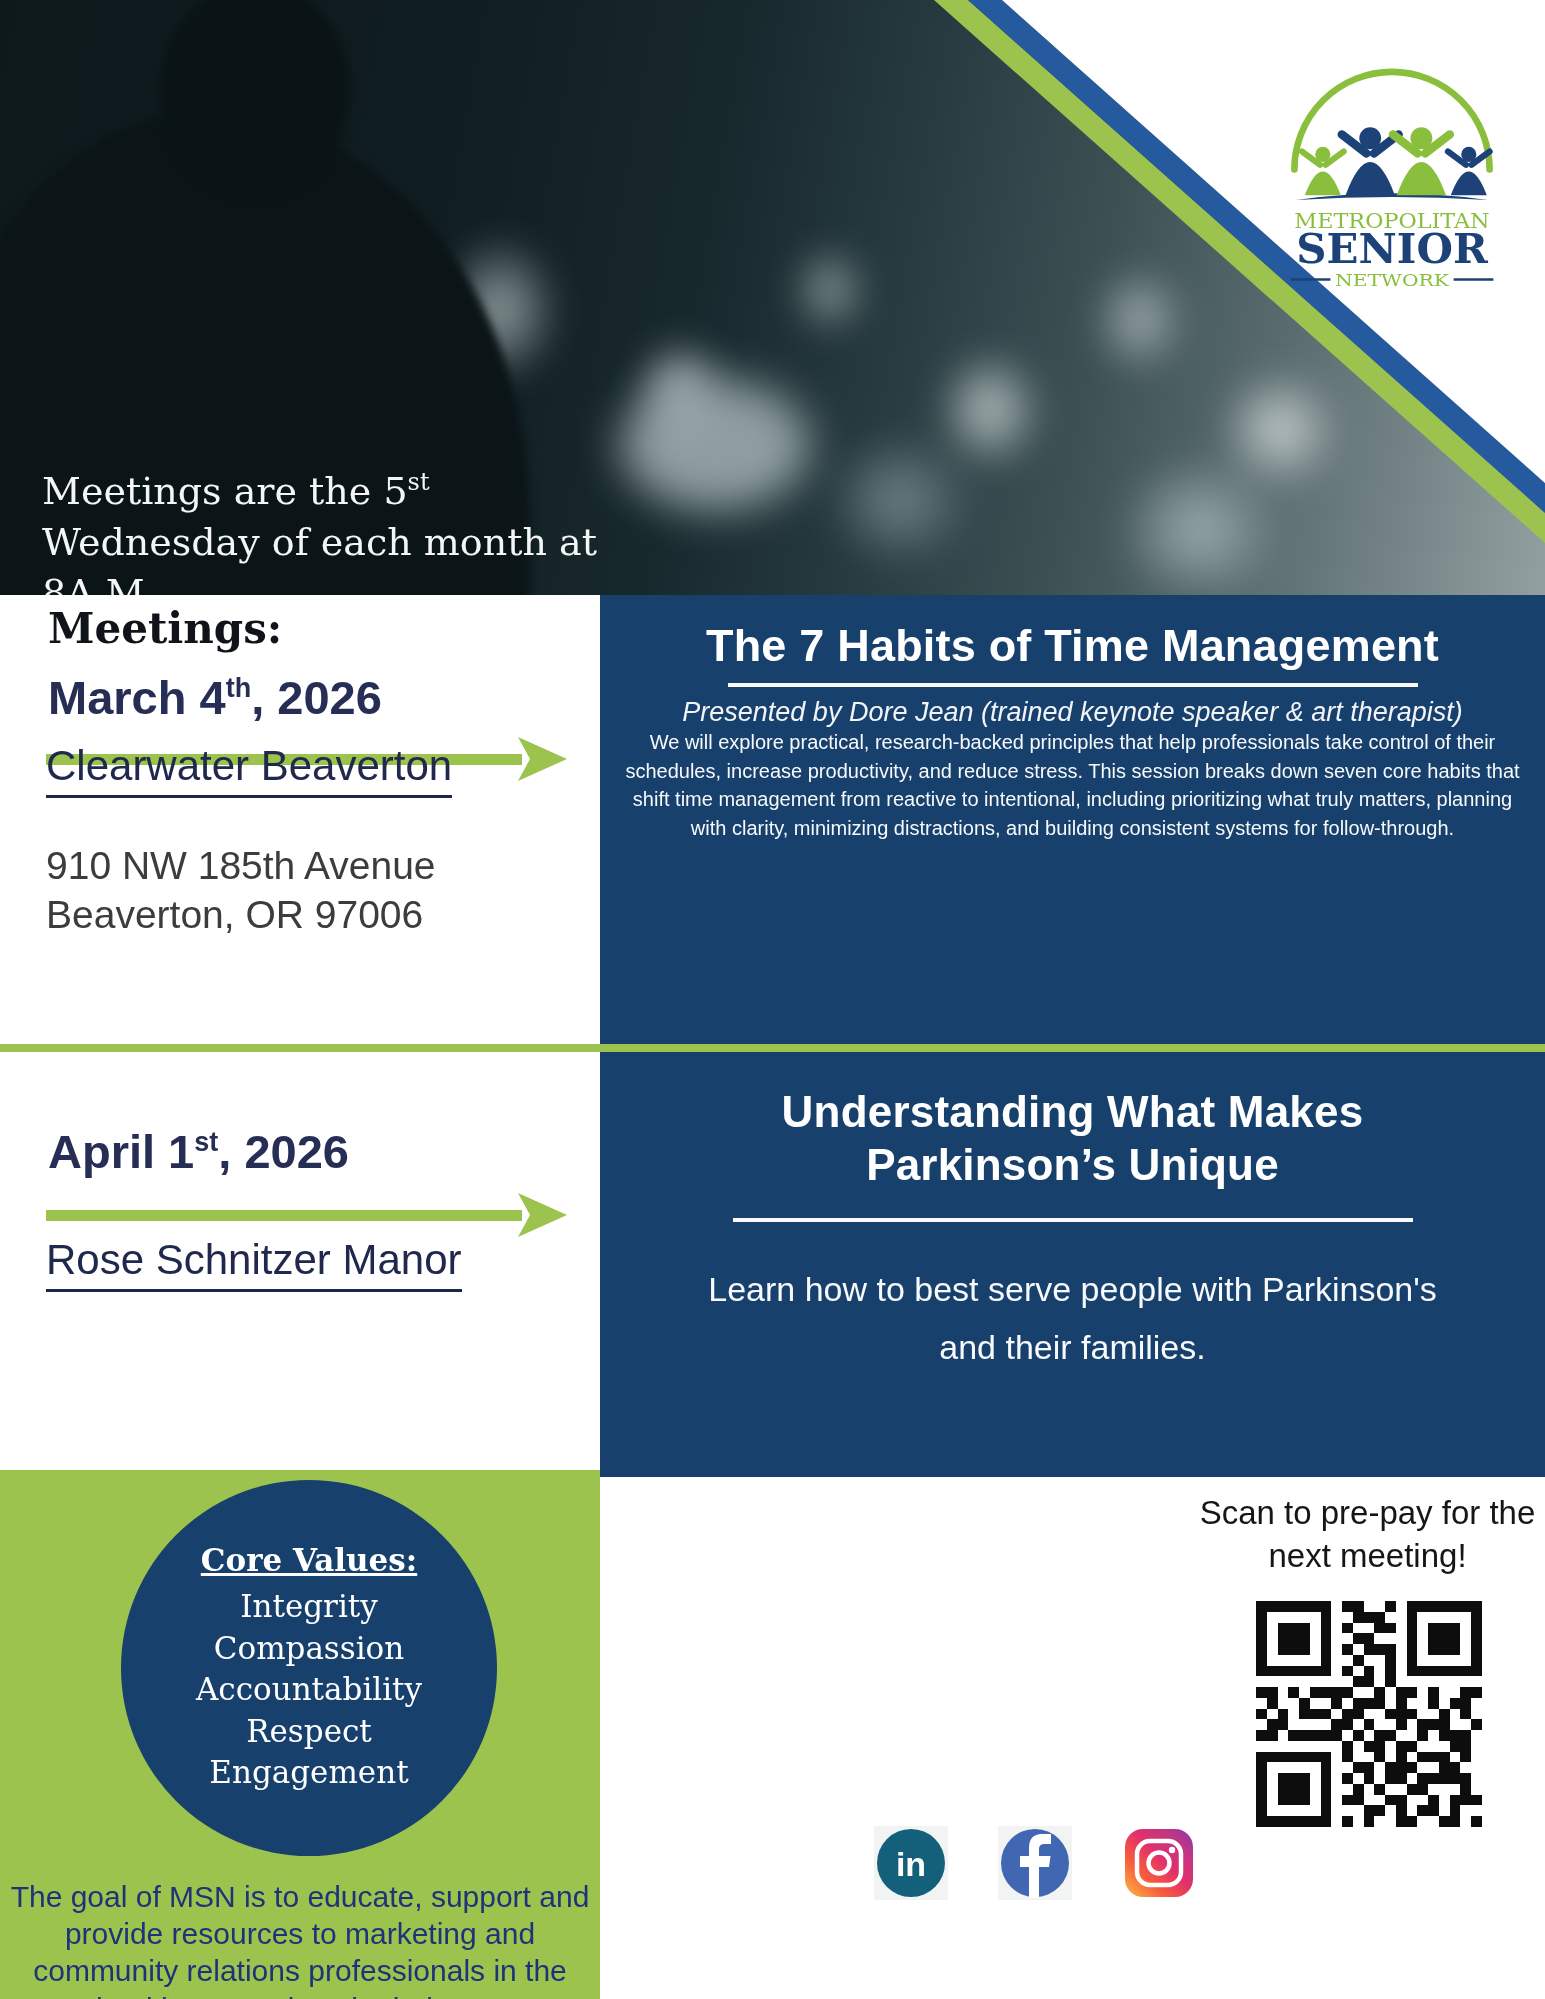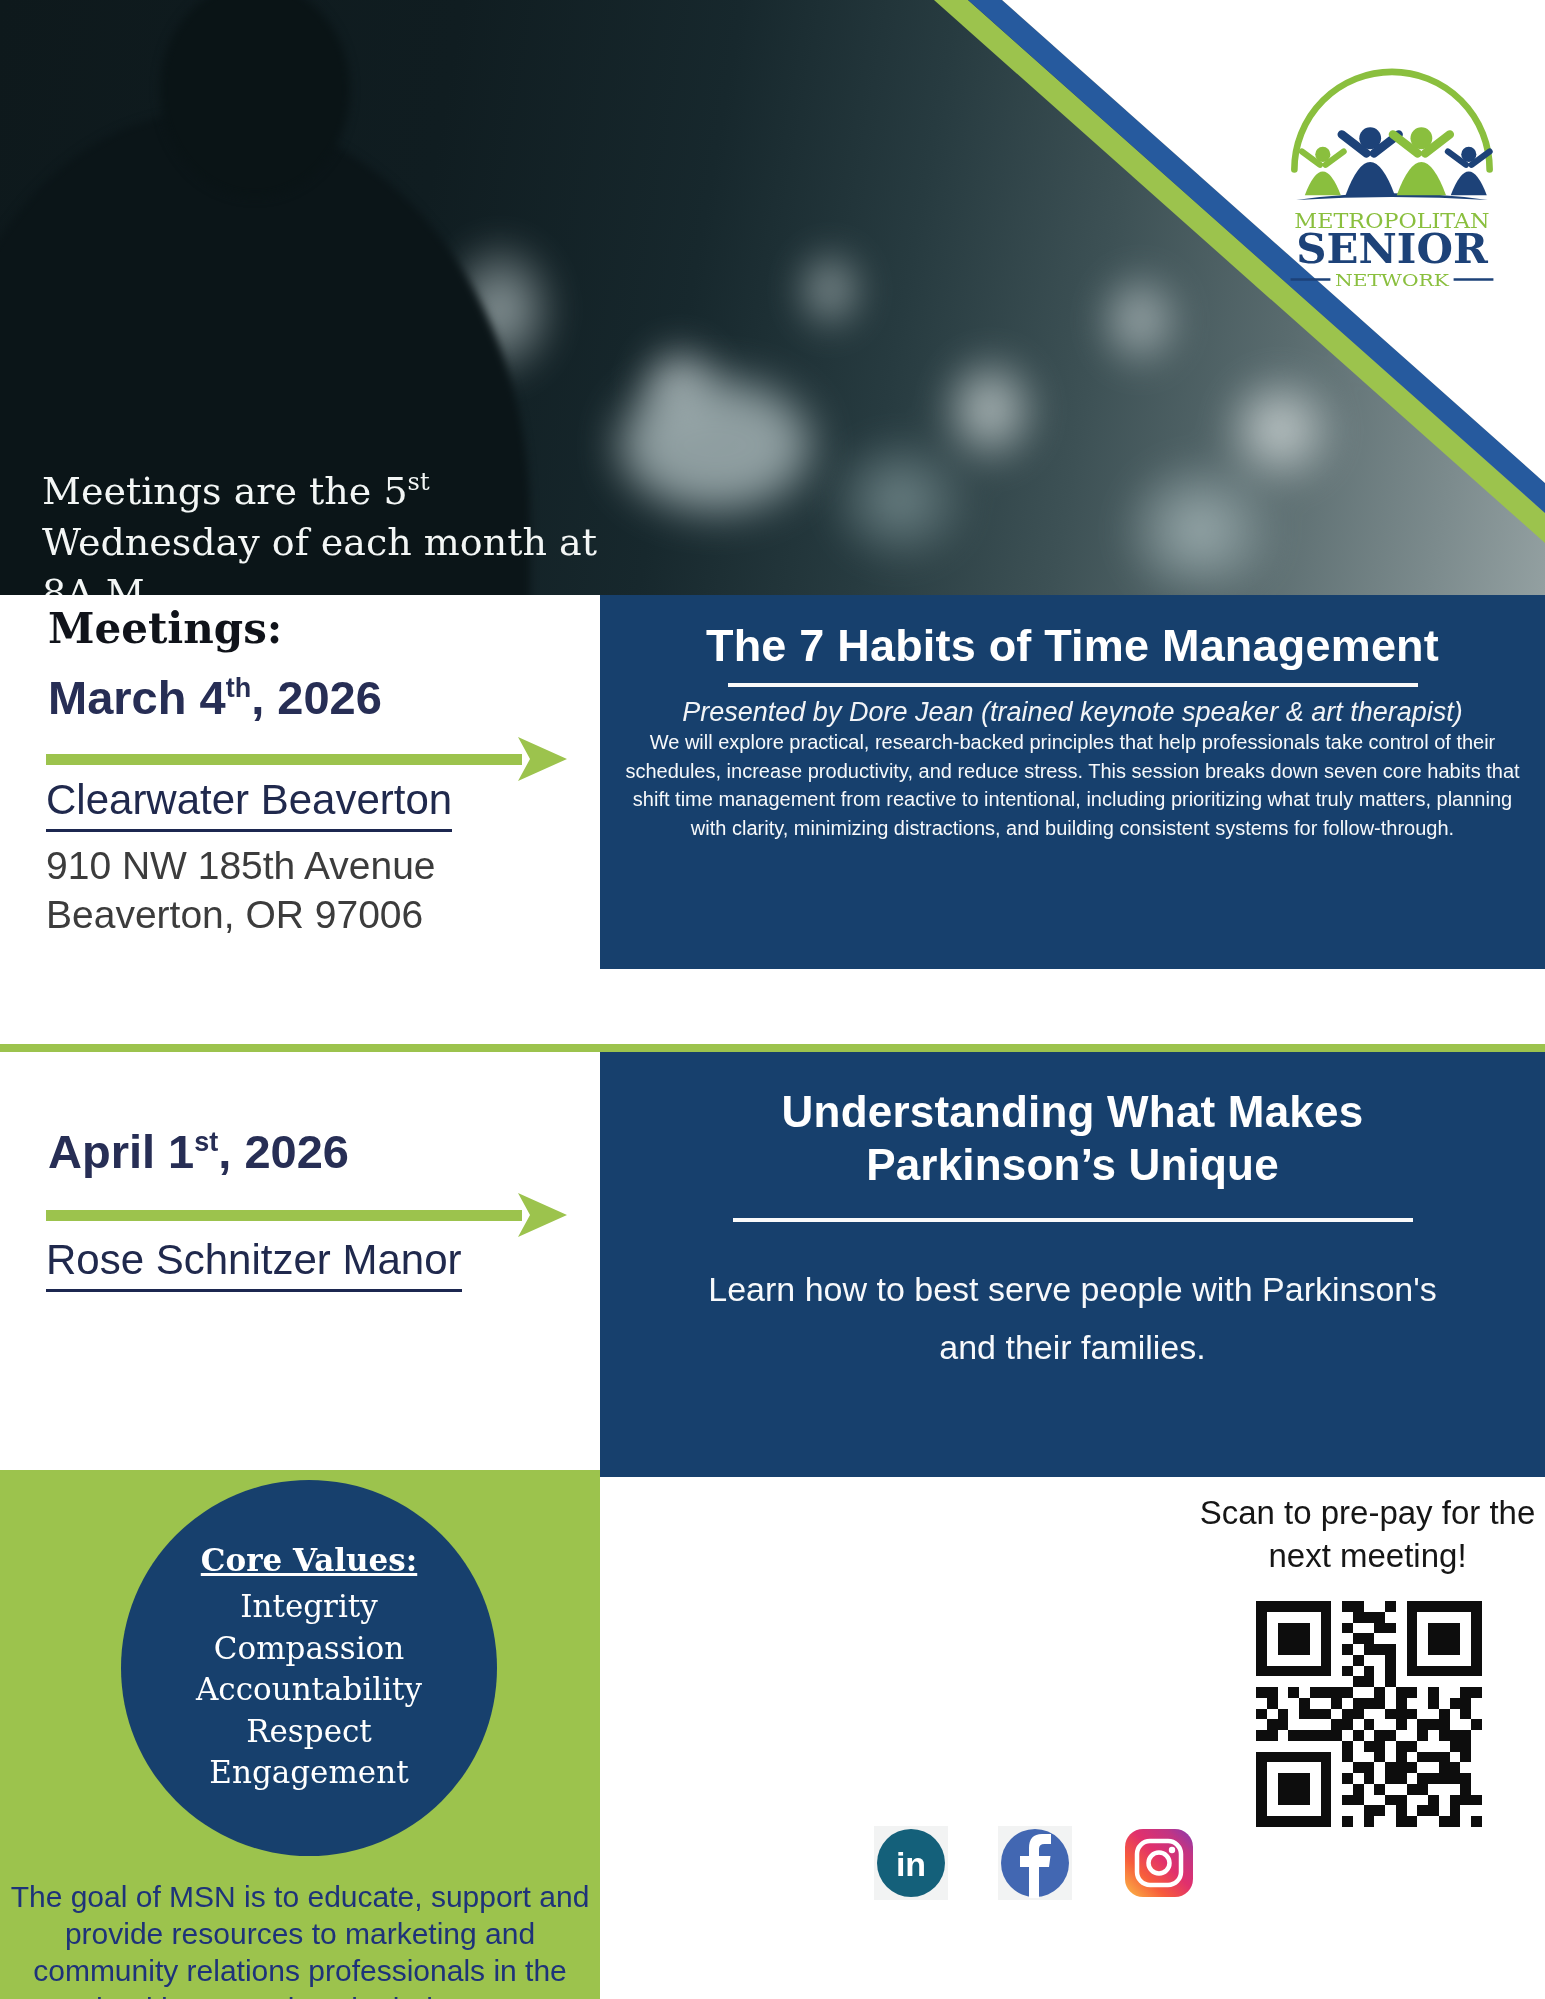--- a/index.html
+++ b/index.html
@@ -31,39 +31,39 @@
   .corner-svg{position:absolute;left:0;top:0;}
 
   .hero-note{position:absolute;left:42px;top:466px;width:560px;
     font-family:"DejaVu Serif",serif;font-size:38px;line-height:1.34;color:#f3f6f5;}
   .hero-note sup{font-size:24px;}
 
   .logo{position:absolute;left:1283px;top:48px;}
 
   
   .navy-box{position:absolute;background:#17406d;color:#ffffff;}
-  #session1{left:600px;top:595px;width:945px;height:374px;padding:24px 14px;box-sizing:border-box;text-align:center;}
+  #session1{left:600px;top:595px;width:945px;height:449px;padding:24px 14px;box-sizing:border-box;text-align:center;}
   #session2{left:600px;top:1052px;width:945px;height:425px;padding:34px 34px;box-sizing:border-box;text-align:center;}
   .session-title{font-weight:bold;font-size:45px;letter-spacing:.2px;line-height:1.2;margin:0 auto;}
   #session2 .session-title{max-width:720px;font-size:44px;}
   .title-rule{height:4px;background:#fafafa;border:none;margin:10px auto 10px auto;width:690px;}
   #session2 .title-rule{width:680px;margin-top:26px;}
   .presenter{font-style:italic;font-size:27px;color:#f2f4f7;}
   .session-body{font-size:20px;line-height:1.43;color:#f7f9fb;}
   #session2 .session-body{font-size:34px;line-height:1.72;margin-top:38px;max-width:760px;margin-left:auto;margin-right:auto;}
 
   .meetings-heading{position:absolute;left:48px;top:604px;font-family:"DejaVu Serif",serif;
     font-weight:bold;font-size:42px;color:#10131a;}
   .date{position:absolute;left:48px;font-weight:bold;font-size:47px;color:#272e55;}
   .date sup{font-size:27px;}
   #date1{top:670px;} #date2{top:1124px;}
   .arrow{position:absolute;left:46px;} #arrow1{top:736px;} #arrow2{top:1192px;}
   .venue{position:absolute;left:46px;font-size:42px;color:#20294d;
     border-bottom:3px solid #1c2750;padding-bottom:5px;}
-  #venue1{top:776px;} #venue2{top:1236px;}
+  #venue1{top:742px;} #venue2{top:1236px;}
   .address{position:absolute;left:46px;font-size:39px;line-height:1.25;color:#3c3c3c;}
   #addr1{top:842px;} #addr2{top:1306px;}
 
   .divider{position:absolute;left:0;top:1044px;width:1545px;height:8px;background:#9cc34d;}
 
   
   .green-box{position:absolute;left:0;top:1470px;width:600px;height:529px;background:#9cc34d;}
   .values-circle{position:absolute;left:121px;top:10px;width:376px;height:376px;border-radius:50%;
     background:#17406d;display:flex;flex-direction:column;align-items:center;justify-content:center;
     color:#ffffff;font-family:"DejaVu Serif",serif;text-align:center;}

